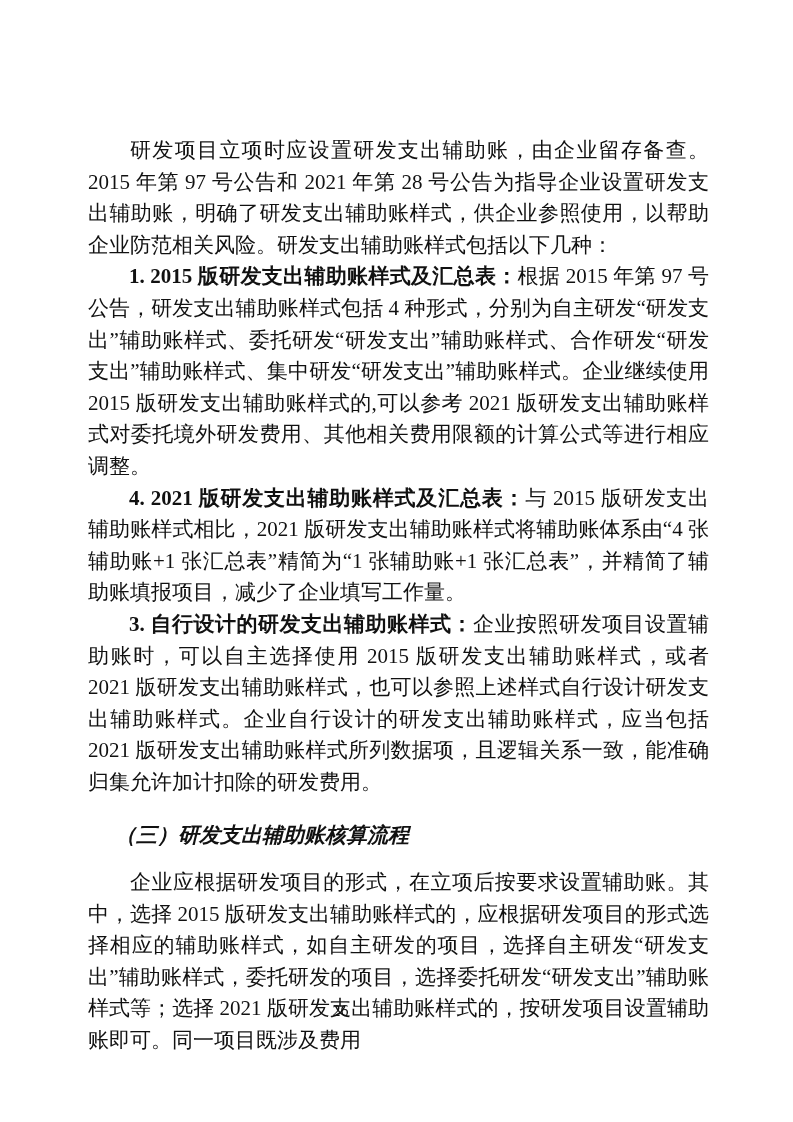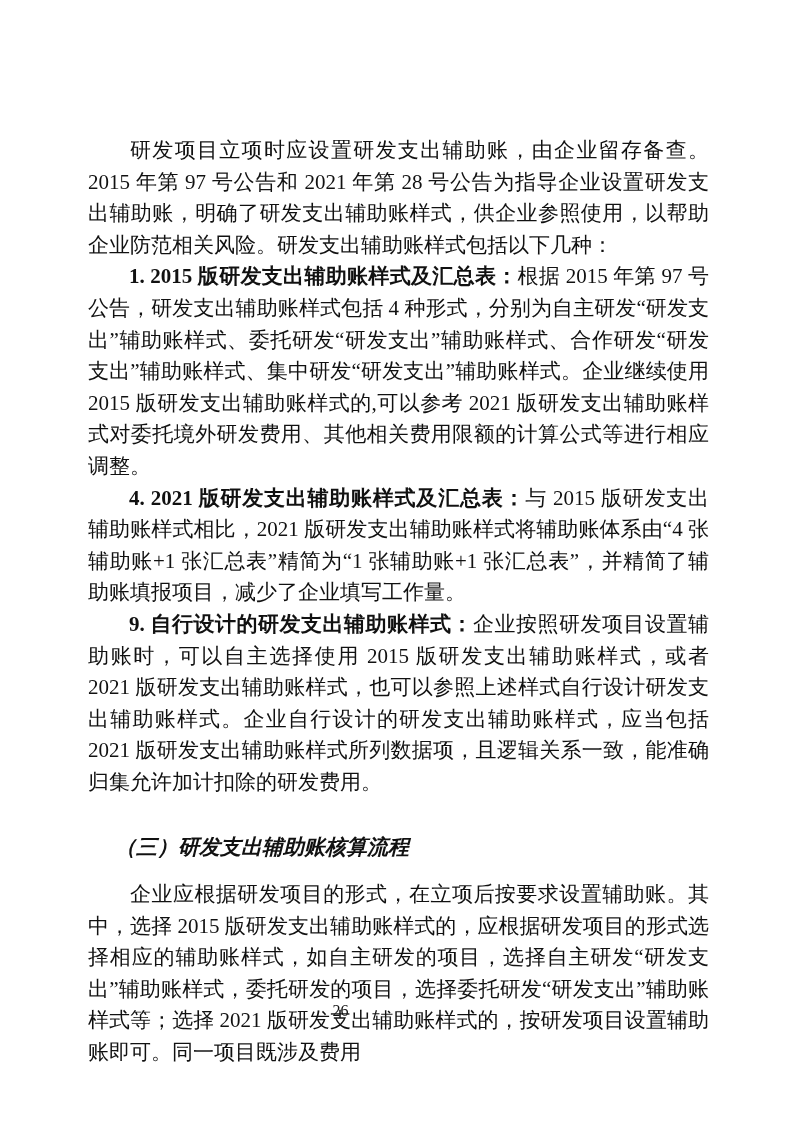--- a/index.html
+++ b/index.html
@@ -35,21 +35,21 @@
     text-indent: 42px;
   }
   .indent-num {
     text-indent: 29px;
   }
   .lead {
     font-weight: bold;
     margin-left: 12px;
   }
   .heading {
-    margin: 34px 0 15px 0;
+    margin: 22px 0 15px 0;
     padding: 0;
     font-size: 21px;
     line-height: 31.6px;
     font-weight: bold;
     font-style: italic;
     text-indent: 27px;
     text-align: left;
   }
   .footer {
     position: absolute;
@@ -67,21 +67,21 @@
 
 <div class="page">
   <div class="content">
 
     <p class="para indent-2">研发项目立项时应设置研发支出辅助账，由企业留存备查。2015 年第 97 号公告和 2021 年第 28 号公告为指导企业设置研发支出辅助账，明确了研发支出辅助账样式，供企业参照使用，以帮助企业防范相关风险。研发支出辅助账样式包括以下几种：</p>
 
     <p class="para indent-num"><span class="lead">1. 2015 版研发支出辅助账样式及汇总表：</span><span>根据 2015 年第 97 号公告，研发支出辅助账样式包括 4 种形式，分别为自主研发“研发支出”辅助账样式、委托研发“研发支出”辅助账样式、合作研发“研发支出”辅助账样式、集中研发“研发支出”辅助账样式。企业继续使用 2015 版研发支出辅助账样式的,可以参考 2021 版研发支出辅助账样式对委托境外研发费用、其他相关费用限额的计算公式等进行相应调整。</span></p>
 
     <p class="para indent-num"><span class="lead">4. 2021 版研发支出辅助账样式及汇总表：</span><span>与 2015 版研发支出辅助账样式相比，2021 版研发支出辅助账样式将辅助账体系由“4 张辅助账+1 张汇总表”精简为“1 张辅助账+1 张汇总表”，并精简了辅助账填报项目，减少了企业填写工作量。</span></p>
 
-    <p class="para indent-num"><span class="lead">9. 自行设计的研发支出辅助账样式：</span><span>企业按照研发项目设置辅助账时，可以自主选择使用 2015 版研发支出辅助账样式，或者 2021 版研发支出辅助账样式，也可以参照上述样式自行设计研发支出辅助账样式。企业自行设计的研发支出辅助账样式，应当包括 2021 版研发支出辅助账样式所列数据项，且逻辑关系一致，能准确归集允许加计扣除的研发费用。</span></p>
+    <p class="para indent-num"><span class="lead">3. 自行设计的研发支出辅助账样式：</span><span>企业按照研发项目设置辅助账时，可以自主选择使用 2015 版研发支出辅助账样式，或者 2021 版研发支出辅助账样式，也可以参照上述样式自行设计研发支出辅助账样式。企业自行设计的研发支出辅助账样式，应当包括 2021 版研发支出辅助账样式所列数据项，且逻辑关系一致，能准确归集允许加计扣除的研发费用。</span></p>
 
     <h3 class="heading">（三）研发支出辅助账核算流程</h3>
 
     <p class="para indent-2">企业应根据研发项目的形式，在立项后按要求设置辅助账。其中，选择 2015 版研发支出辅助账样式的，应根据研发项目的形式选择相应的辅助账样式，如自主研发的项目，选择自主研发“研发支出”辅助账样式，委托研发的项目，选择委托研发“研发支出”辅助账样式等；选择 2021 版研发支出辅助账样式的，按研发项目设置辅助账即可。同一项目既涉及费用</p>
 
   </div>
 
   <div class="footer">26</div>
 </div>
 

